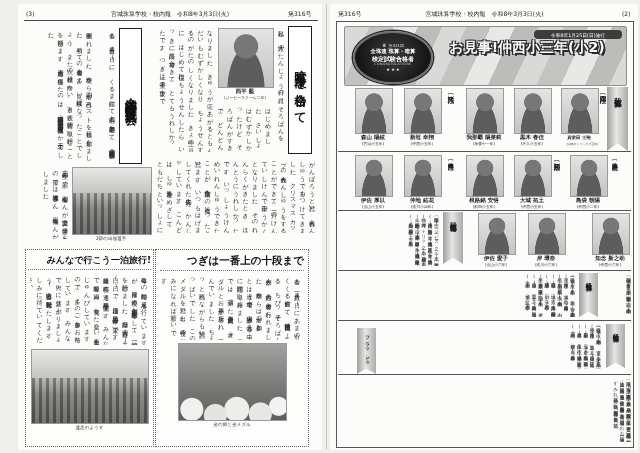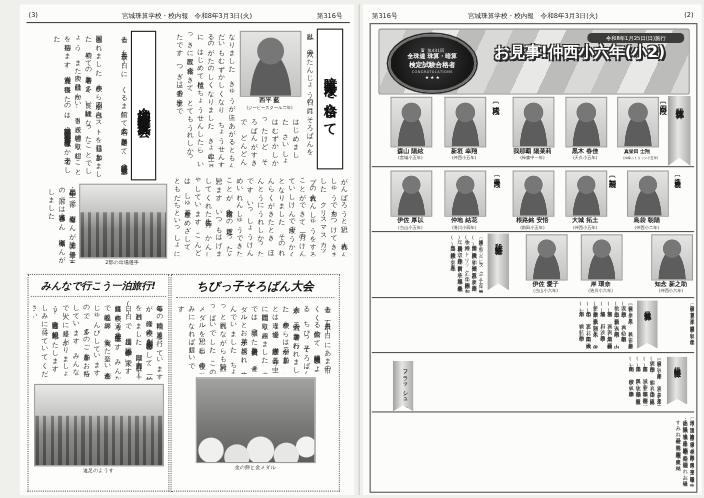--- a/index.html
+++ b/index.html
@@ -24,21 +24,21 @@
       border:0.5px solid #9a9a98;}
   .pname{font-size:5.5px;font-weight:bold;color:#222;text-align:center;white-space:nowrap;}
   .pschool{font-size:4.2px;color:#333;text-align:center;white-space:nowrap;transform:scale(.92);}
   .rank{writing-mode:vertical-rl;text-orientation:upright;font-size:6.5px;font-weight:bold;color:#111;letter-spacing:1px;}
   .ribbon{writing-mode:vertical-rl;text-orientation:upright;font-weight:bold;color:#1c1c1c;
           background:linear-gradient(90deg,#9f9f9d,#e6e6e4 45%,#ababa9);
           clip-path:polygon(0 0,100% 0,100% 100%,50% 88%,0 100%);
           display:flex;align-items:center;justify-content:flex-start;
           padding-top:4px;box-sizing:border-box;letter-spacing:1px;}
   .dotbox{border:1px dotted #666;background:#fdfdfb;}
-  .dottitle{font-weight:bold;color:#111;text-align:center;border-bottom:1px dotted #777;padding-bottom:2px;font-style:italic;}
+  .dottitle{font-weight:bold;color:#111;text-align:right;border-bottom:1px dotted #777;padding-bottom:2px;}
   .photo-crowd{background-image:
       repeating-linear-gradient(90deg, rgba(25,25,25,.42) 0 3px, rgba(140,140,140,.18) 3px 7px),
       linear-gradient(180deg,#e8e8e6 0%,#c4c4c2 38%,#8a8a88 62%,#6d6d6b 100%);
       background-size:100% 62%,100% 100%;background-position:bottom,top;background-repeat:no-repeat;
       border:0.5px solid #999;}
   .photo-balloon{background-image:
       radial-gradient(circle at 12% 86%, #f0f0ee 11px, rgba(0,0,0,0) 12px),
       radial-gradient(circle at 34% 94%, #e4e4e2 11px, rgba(0,0,0,0) 12px),
       radial-gradient(circle at 54% 86%, #ededeb 12px, rgba(0,0,0,0) 13px),
       radial-gradient(circle at 76% 92%, #e7e7e5 11px, rgba(0,0,0,0) 12px),
@@ -91,21 +91,21 @@
   <div class="abs vt body-txt" style="left:28px;top:167px;width:42px;height:72px;">三・四年生の部で、石塚樹くんが読上算で優勝、五・六年生の部では大城逢香さん、石塚楓くんが優勝しました。</div>
 
   <div class="abs dotbox" style="left:25px;top:249px;width:127px;height:196px;">
     <div class="dottitle" style="font-size:9px;margin:4px 2px 0 2px;">みんなで行こう一泊旅行!</div>
     <div class="vt body-txt" style="position:absolute;left:4px;top:23px;width:119px;height:72px;">毎年この時期に遠足を行っていますが、今回は本校の創立七〇周年記念行事として、一泊旅行を計画しました。期日は四月二五日(土)二六日(日)で、場所は「民謡青少年の家」です。参加資格は本校に通う小学三年生以上です。みんなで親睦を深め、充実した楽しい企画をじゅんびしていますので、多くのご参加をお待ちしています。みんなで大いに盛り上がりましょう!申込書は後日配布いたします。楽しみに待っていてください。</div>
     <div class="photo-crowd" style="position:absolute;left:5px;top:99px;width:116px;height:73px;"></div>
     <div class="photo-caption" style="position:absolute;left:0;top:175px;width:100%;">遠足のようす</div>
   </div>
 
   <div class="abs dotbox" style="left:155px;top:249px;width:152px;height:196px;">
-    <div class="dottitle" style="font-size:10.5px;margin:4px 4px 0 4px;">ちびっ子そろばん大会</div>
+    <div class="dottitle" style="font-size:10.5px;margin:4px 4px 0 4px;">つぎは一番上の十段まで</div>
     <div class="vt body-txt" style="position:absolute;left:6px;top:24px;width:140px;height:66px;">去る、一月十八日(日)にあま市のくくる会館にて、幼稚園児以下による、ちびっ子そろばん大会が、二六〇名の参加者で行われました。本校からは二〇名が参加し、普段とは違う会場で、保護者が見守る中、一生懸命に問題に取り組みました。表彰式では、頑張った参加者全員に、金メダルとお菓子が授与され、皆喜んでいました。ちょっと照れながらも笑顔いっぱいでした。この金メダルを思い出し、今後の励みになれば嬉しいです。</div>
     <div class="photo-balloon" style="position:absolute;left:22px;top:93px;width:107px;height:76px;"></div>
     <div class="photo-caption" style="position:absolute;left:0;top:172px;width:100%;">金の卵と金メダル</div>
   </div>
 
   <div class="abs vline" style="left:326px;top:4px;height:446px;"></div>
 
   <div class="page" style="left:330px;width:308px;"></div>
 
   <div class="abs hdr" style="left:338px;top:10px;">第316号</div>
@@ -116,21 +116,21 @@
 
   <div class="abs banner" style="left:344px;top:26px;width:281px;height:58px;">
     <div class="badge" style="position:absolute;left:8px;top:4px;width:76px;height:49px;">
       <div style="font-size:5px;line-height:5px;color:#ddd;"><span>♛</span><span style="margin-left:2px;font-size:4px;">第431回</span></div>
       <div style="font-size:5.4px;font-weight:bold;line-height:7px;">全珠連 珠算・暗算</div>
       <div style="font-size:6px;font-weight:bold;line-height:7px;">検定試験合格者</div>
       <div style="font-size:3.2px;color:#cfcfcf;letter-spacing:.4px;line-height:5px;">CONGRATULATIONS</div>
       <div style="font-size:4px;line-height:5px;">★ ★ ★</div>
     </div>
     <div class="datepill" style="position:absolute;right:4px;top:3px;width:88px;height:9px;">令和8年1月25日(日)施行</div>
-    <div class="headline" style="position:absolute;left:86px;top:12px;width:192px;font-size:14px;">お見事!仲西小六年(小2)</div>
+    <div class="headline" style="position:absolute;left:86px;top:12px;width:192px;font-size:14px;">お見事!仲西小三年(小2)</div>
   </div>
 
   <div class="abs" style="left:355px;top:88px;width:36px;">
     <div class="ph" style="width:36px;height:44px;"></div>
     <div class="pname">森山 陽絃</div>
     <div class="pschool">(宮城小五年)</div>
   </div>
   <div class="abs" style="left:404px;top:88px;width:36px;">
     <div class="ph" style="width:36px;height:44px;"></div>
     <div class="pname">新垣 幸翔</div>

